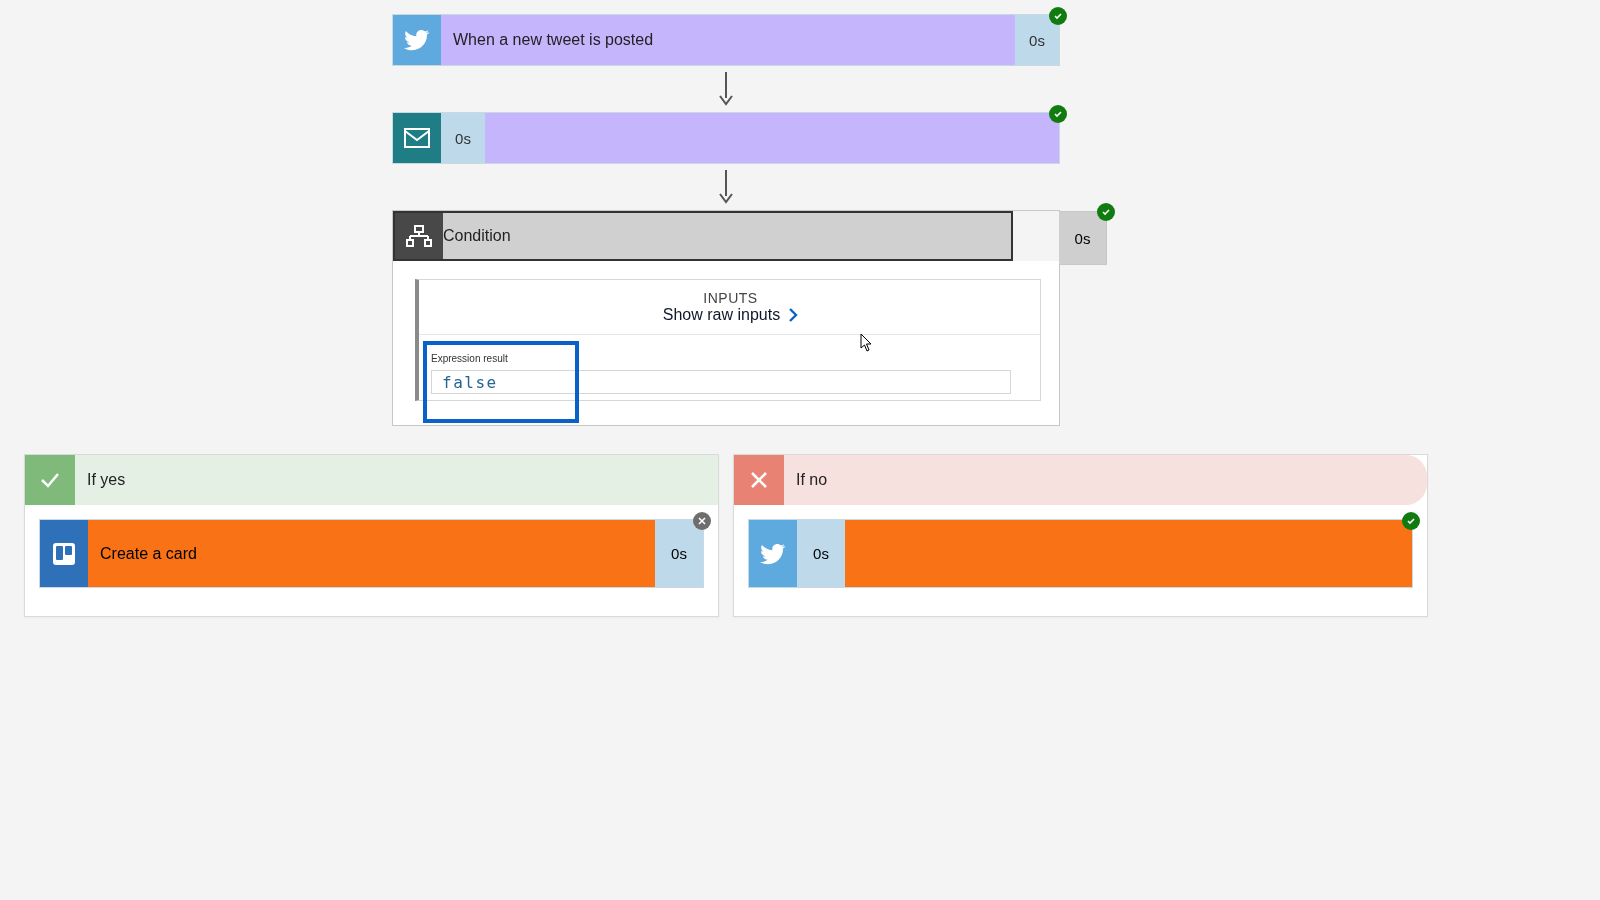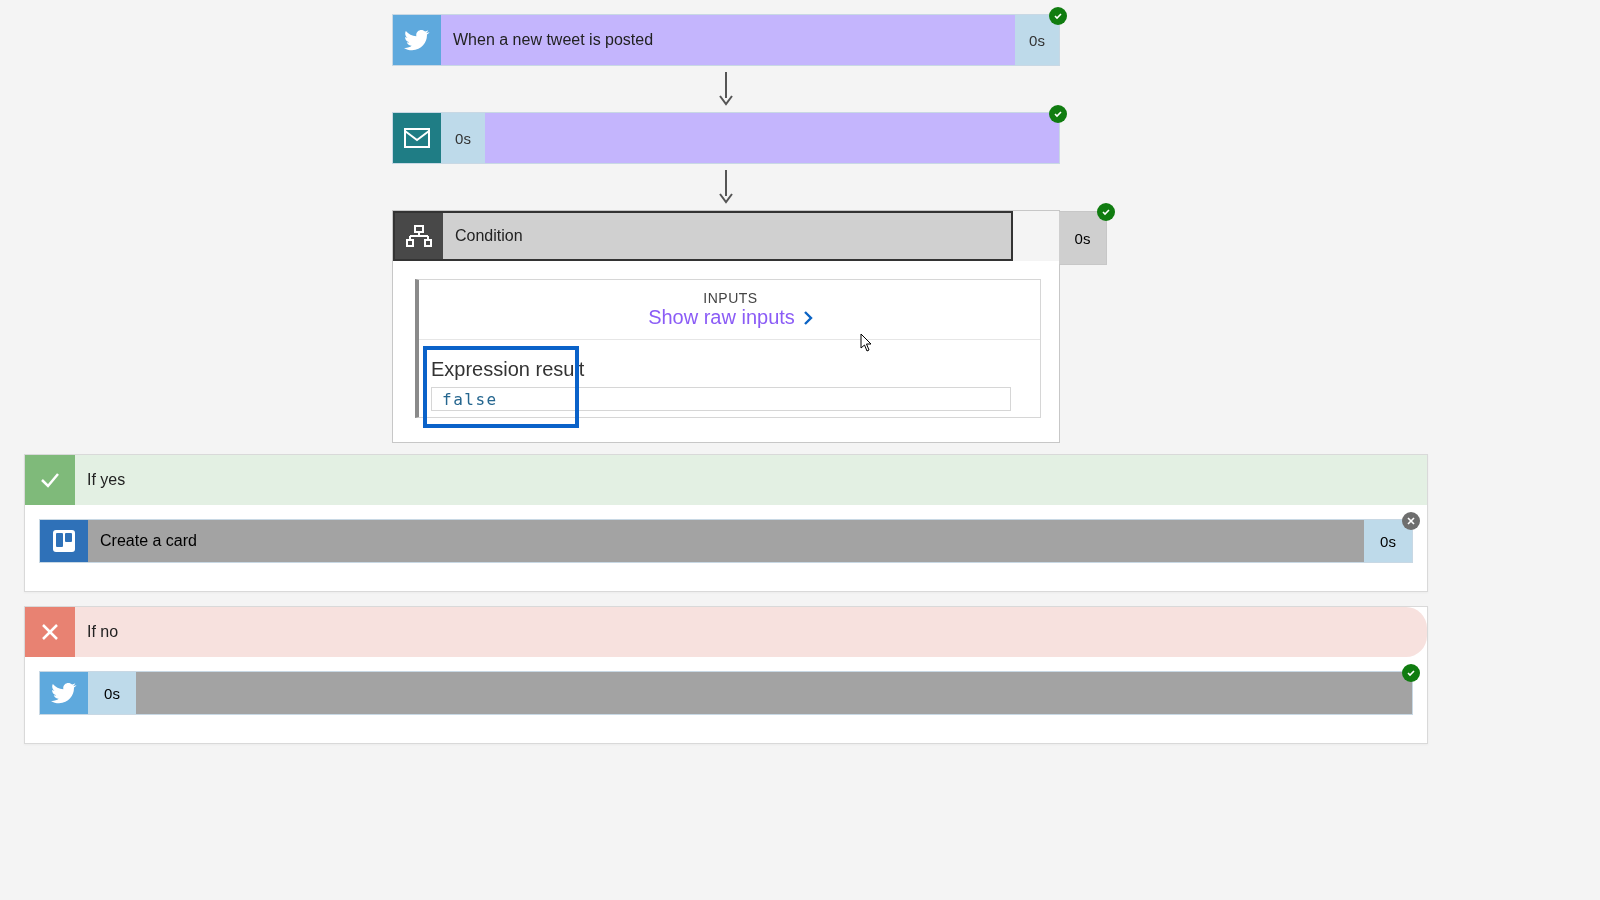--- a/index.html
+++ b/index.html
@@ -88,21 +88,20 @@
     background: #484848;
     display: flex;
     align-items: center;
     justify-content: center;
   }
   .cond-header .label {
     flex: 1;
     background: #d0d0d0;
     display: flex;
     align-items: center;
-    padding-left: 12px;
     font-size: 16px;
     color: #222;
   }
   .cond-duration {
     position: absolute;
     top: 0; right: -48px;
     width: 48px; height: 54px;
     background: #cfcfcf;
     display: flex;
     align-items: center;
@@ -129,30 +128,30 @@
   }
   .inputs-head .title {
     font-size: 14px;
     letter-spacing: 0.5px;
     color: #444;
   }
   .show-raw {
     display: flex;
     align-items: center;
     gap: 8px;
-    color: #8b5cf6;
-    font-size: 20px;
+    color: #0f172a;
+    font-size: 16px;
     cursor: pointer;
   }
   .inputs-content {
     padding: 18px 12px 6px 12px;
     position: relative;
   }
   .expr-label {
-    font-size: 20px;
+    font-size: 10px;
     color: #333;
     margin-bottom: 6px;
   }
   .expr-value-row {
     border: 1px solid #d6d6d6;
     width: 580px;
     height: 24px;
     display: flex;
     align-items: center;
     padding-left: 10px;
@@ -173,21 +172,20 @@
   }
 
   
   .branches {
     position: absolute;
     left: 24px;
     top: 454px;
     width: 1404px;
     display: flex;
     gap: 14px;
-    flex-direction: column;
   }
   .branch {
     flex: 1;
     background: #fff;
     border: 1px solid #d9d9d9;
     box-shadow: 0 1px 2px rgba(0,0,0,0.04);
   }
   .branch-head {
     display: flex;
     align-items: center;
@@ -209,22 +207,22 @@
     font-size: 16px;
     color: #222;
   }
   .branch-body {
     padding: 14px 14px 28px 14px;
   }
   .subcard {
     position: relative;
     display: flex;
     align-items: stretch;
-    height: 44px;
-    background: #a3a3a3;
+    height: 69px;
+    background: #f97316;
     border: 1px solid #c8d8e4;
   }
   .subcard .icon {
     width: 48px;
     display: flex;
     align-items: center;
     justify-content: center;
   }
   .subcard .label {
     flex: 1;

